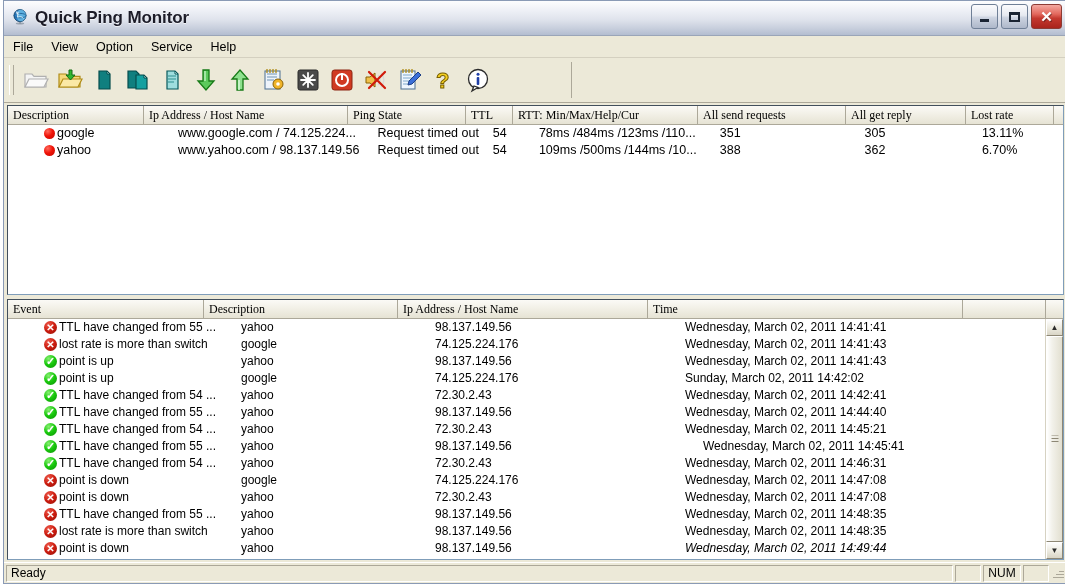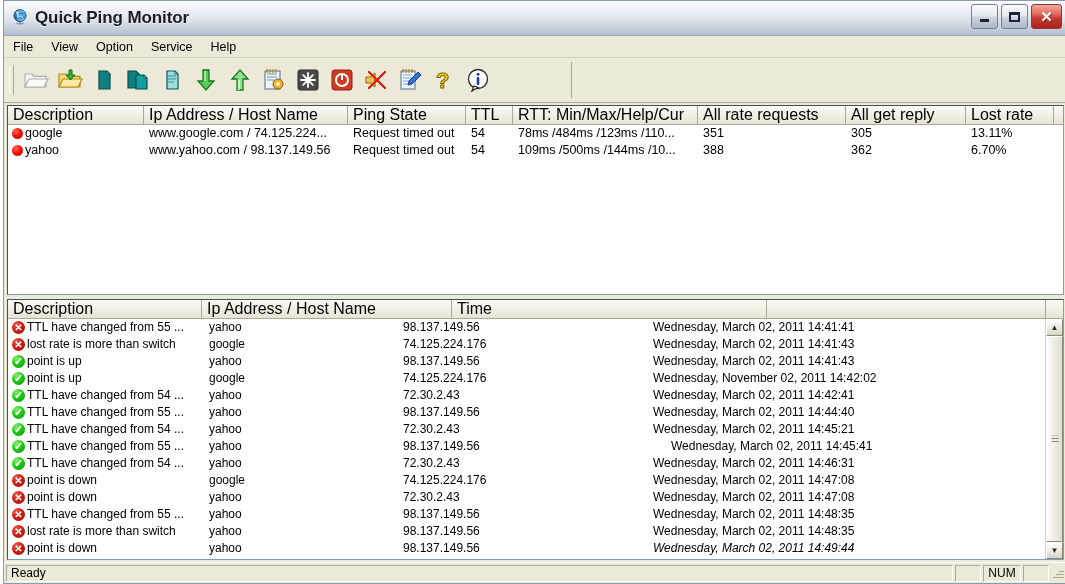--- a/index.html
+++ b/index.html
@@ -120,39 +120,41 @@
     position: relative;
   }
   .pane-top { flex: none; height: 190px; }
   .pane-bottom { flex: 1 1 auto; min-height: 0; display: flex; flex-direction: column; }
 
   .hdr-row {
     height: 18px; flex: none;
     display: flex;
     background: #ece9d8;
     border-bottom: 1px solid #aca899;
-    font-size: 16px;
+    font-size: 12px;
     user-select: none;
+    font-family: Liberation Serif, serif;
   }
   .hdr-cell {
     box-sizing: border-box;
     padding: 1px 0 0 5px;
     border-right: 1px solid #aca899;
     background: linear-gradient(to bottom, #fbfaf6 0%, #f1efe5 50%, #e6e3d4 100%);
     color: #000;
     overflow: hidden; white-space: nowrap;
     cursor: default;
     line-height: 16px;
   }
   .hdr-cell:last-child { border-right: none; }
 
   .rows { font-size: 12.5px; }
   .row {
     display: flex; height: 17px; line-height: 17px;
     white-space: nowrap;
+    padding-left: 32px;
   }
   .cell {
     box-sizing: border-box;
     padding-left: 5px;
     overflow: hidden; white-space: nowrap;
     text-overflow: clip;
   }
   .cell.with-icon { display: flex; align-items: center; padding-left: 4px; }
 
   .dot-red {
@@ -405,21 +407,21 @@
     <div class="toolbar-end"></div>
   </div>
 
   <div class="pane pane-top">
     <div class="hdr-row">
       <div class="hdr-cell" style="width:136px">Description</div>
       <div class="hdr-cell" style="width:204px">Ip Address / Host Name</div>
       <div class="hdr-cell" style="width:118px">Ping State</div>
       <div class="hdr-cell" style="width:47px">TTL</div>
       <div class="hdr-cell" style="width:185px">RTT: Min/Max/Help/Cur</div>
-      <div class="hdr-cell" style="width:148px">All rate requests</div>
+      <div class="hdr-cell" style="width:148px">All send requests</div>
       <div class="hdr-cell" style="width:120px">All get reply</div>
       <div class="hdr-cell" style="width:88px">Lost rate</div>
       <div class="hdr-cell" style="flex:1 1 auto"></div>
     </div>
 
     <div class="rows">
       <div class="row">
         <div class="cell with-icon" style="width:136px">
           <div class="dot-red"></div>
           <span>google</span>
@@ -443,20 +445,21 @@
         <div class="cell" style="width:185px">109ms /500ms /144ms /10...</div>
         <div class="cell" style="width:148px">388</div>
         <div class="cell" style="width:120px">362</div>
         <div class="cell" style="width:88px">6.70%</div>
       </div>
     </div>
   </div>
 
   <div class="pane pane-bottom">
     <div class="hdr-row">
+      <div class="hdr-cell" style="width:196px">Event</div>
       <div class="hdr-cell" style="width:194px">Description</div>
       <div class="hdr-cell" style="width:250px">Ip Address / Host Name</div>
       <div class="hdr-cell" style="width:315px">Time</div>
       <div class="hdr-cell" style="flex:1 1 auto"></div>
       <div class="hdr-cell" style="width:17px; border-right:none;"></div>
     </div>
 
     <div class="pane-body">
       <div class="list-area">
           <div class="row">
@@ -494,21 +497,21 @@
           </div>
           <div class="row">
             <div class="cell with-icon" style="width: 196px;">
               <div class="ico ok">
                 <span>✓</span>
               </div>
               <span>point is up</span>
             </div>
             <div class="cell" style="width: 194px;">google</div>
             <div class="cell" style="width: 250px;">74.125.224.176</div>
-            <div class="cell" style="width: 315px;">Wednesday, November 02, 2011  14:42:02</div>
+            <div class="cell" style="width: 315px;">Sunday, March 02, 2011  14:42:02</div>
           </div>
           <div class="row">
             <div class="cell with-icon" style="width: 196px;">
               <div class="ico ok">
                 <span>✓</span>
               </div>
               <span>TTL have changed from 54 ...</span>
             </div>
             <div class="cell" style="width: 194px;">yahoo</div>
             <div class="cell" style="width: 250px;">72.30.2.43</div>

